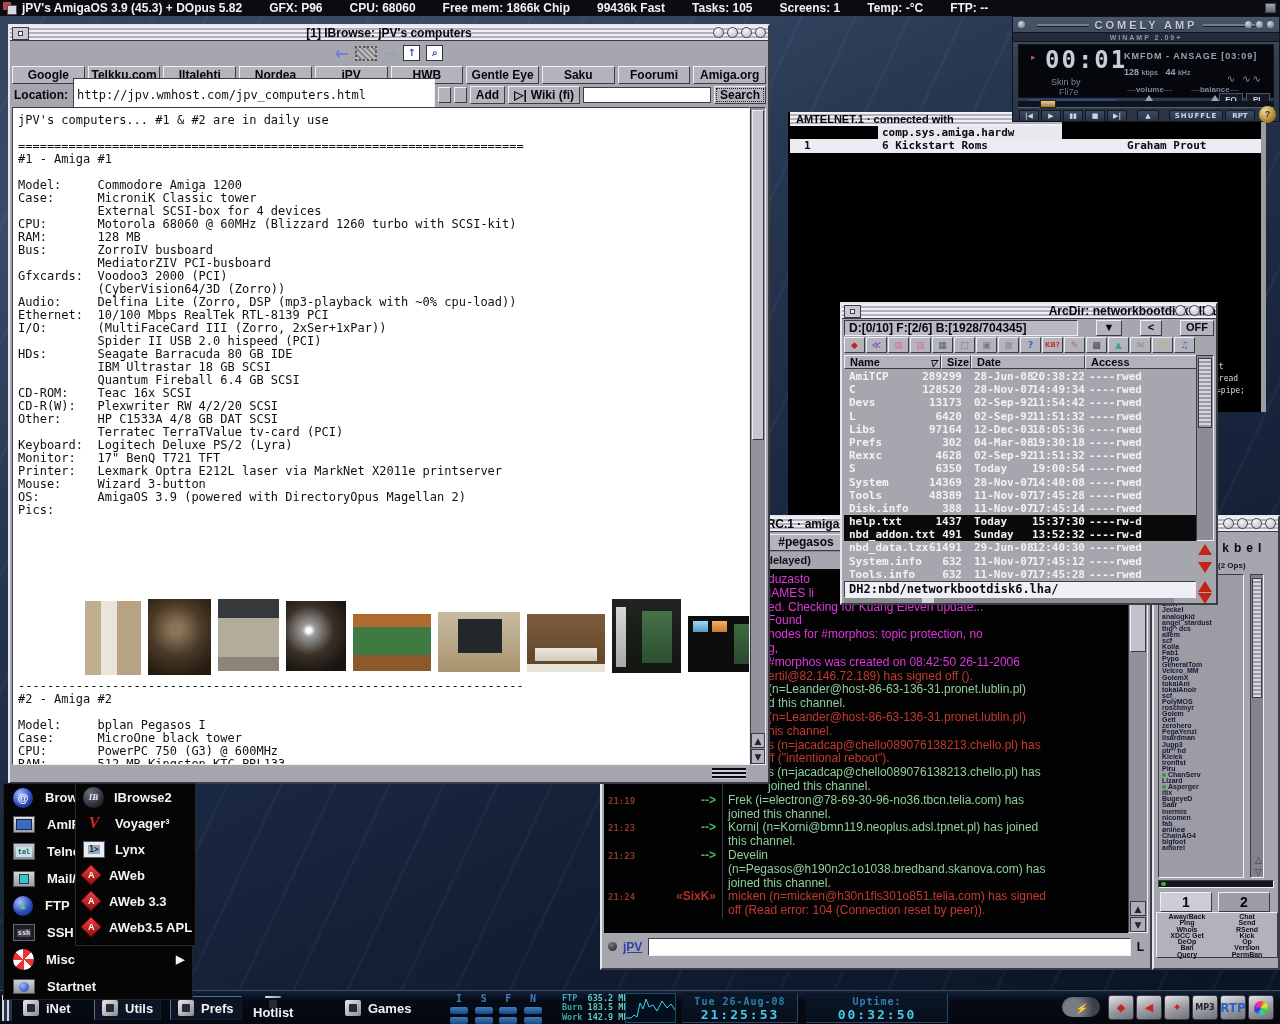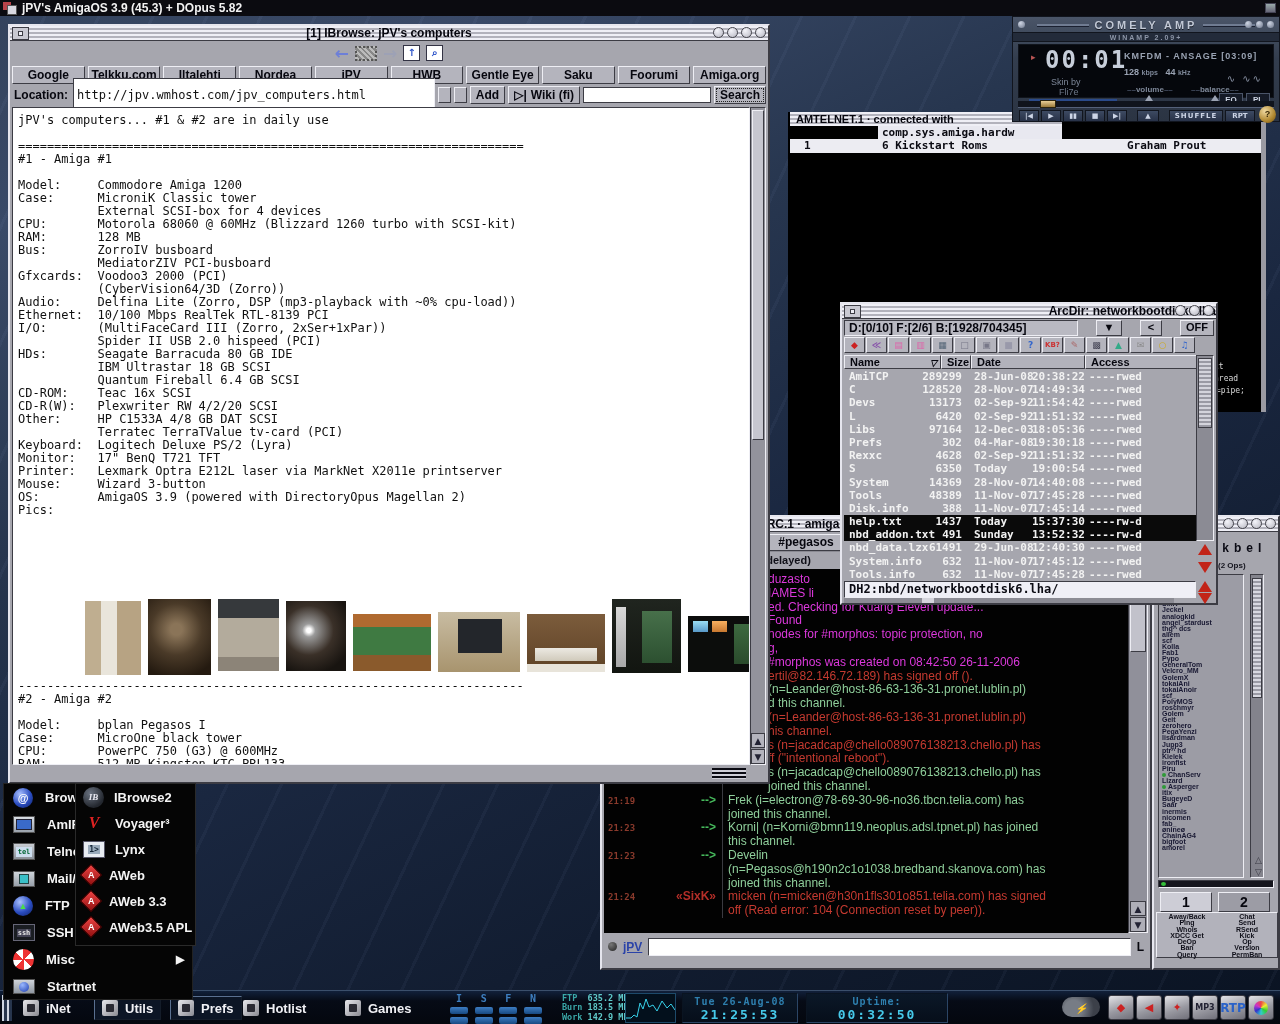--- a/index.html
+++ b/index.html
@@ -869,20 +869,30 @@
       </div>
     <span class="amp-btn" id="amp-eject">▲</span>
     <span class="amp-btn" id="amp-shuffle">SHUFFLE</span>
     <span class="amp-btn" id="amp-rpt">RPT</span>
     <span id="amp-q">?</span>
   </div>
 
   <div id="sbar">
     <i id="sb-ico"></i>
     <span>jPV's AmigaOS 3.9 (45.3) + DOpus 5.82</span>
+    <span id="sb-stats" style="display:flex">
+        <span class="sb-item">GFX: P96</span>
+        <span class="sb-item">CPU: 68060</span>
+        <span class="sb-item">Free mem: 1866k Chip</span>
+        <span class="sb-item">99436k Fast</span>
+        <span class="sb-item">Tasks: 105</span>
+        <span class="sb-item">Screens: 1</span>
+        <span class="sb-item">Temp: -°C</span>
+        <span class="sb-item">FTP: --</span>
+      </span>
     <i id="sb-right"></i>
   </div>
 
   <div id="menu">
       <div class="mrow">
         <i class="mi mi-globe"></i>
         <span>Browse</span>
       </div>
       <div class="mrow">
         <i class="mi mi-amirc"></i>
@@ -949,21 +959,21 @@
           <span>iNet</span>
         </div>
         <div class="tb-btn hl" style="left: 94px;">
           <i class="tb-ico"></i>
           <span>Utils</span>
         </div>
         <div class="tb-btn hl" style="left: 170px;">
           <i class="tb-ico"></i>
           <span>Prefs</span>
         </div>
-        <div class="tb-btn" style="left: 236px;">
+        <div class="tb-btn" style="left: 246px; flex-direction: column;">
           <i class="tb-ico"></i>
           <span>Hotlist</span>
         </div>
         <div class="tb-btn" style="left: 338px;">
           <i class="tb-ico"></i>
           <span>Games</span>
         </div>
       </div>
     <div id="tb-leds">
       <div class="lrow" id="tb-led-letters">

